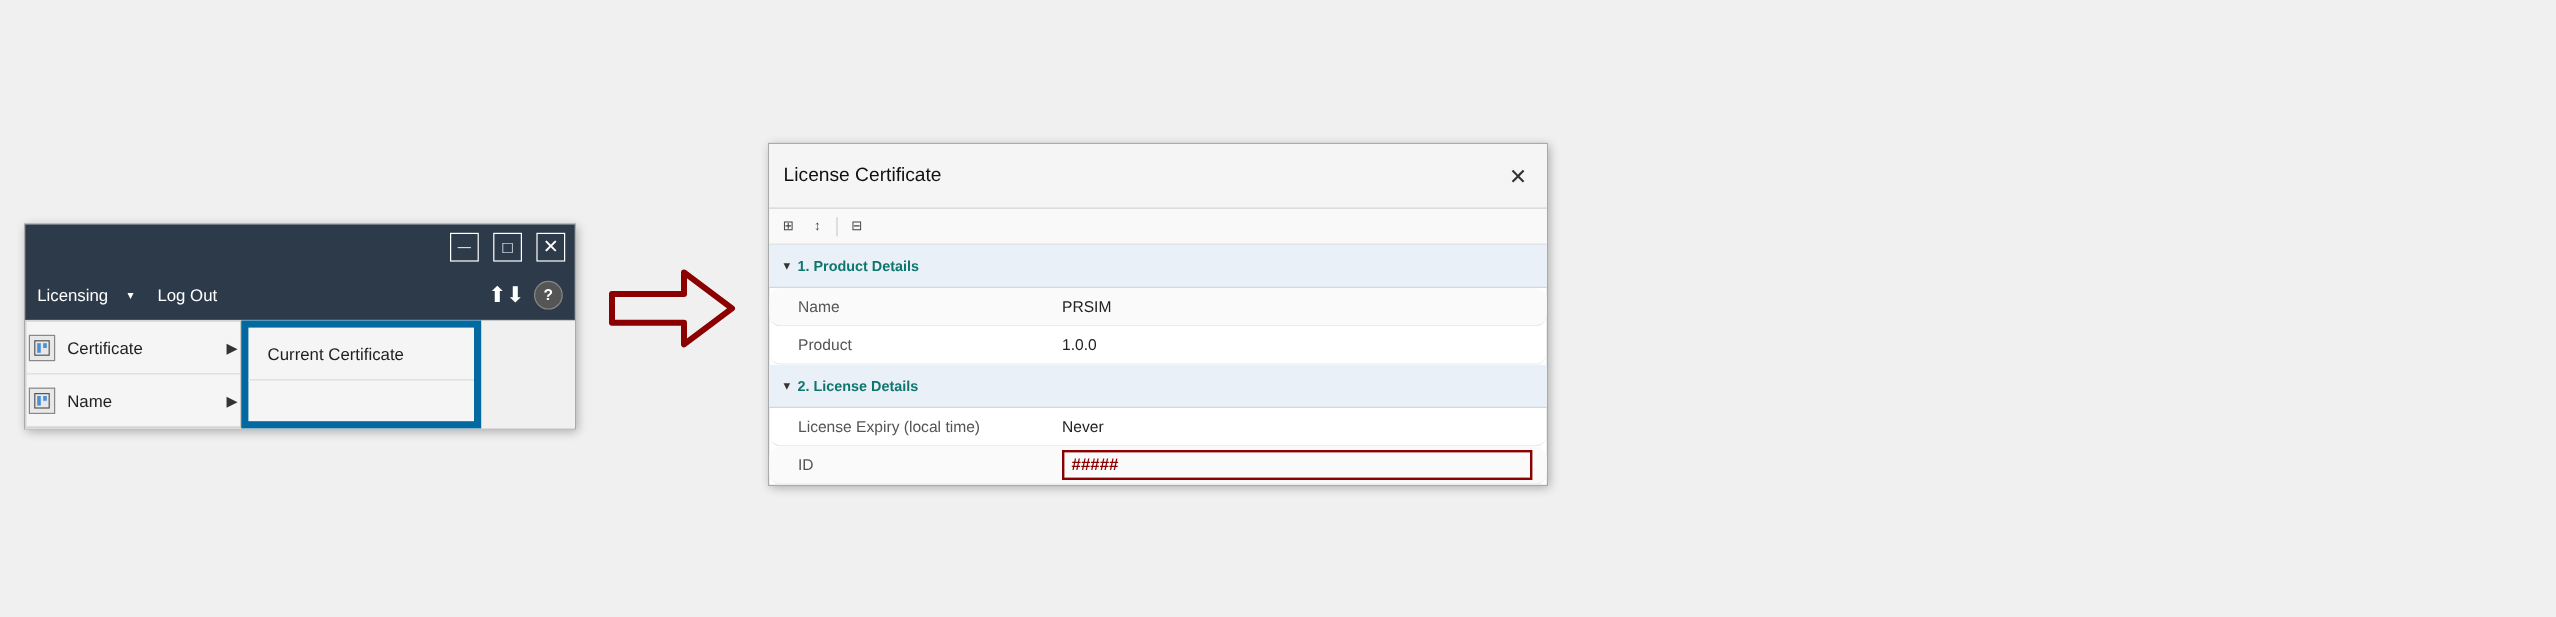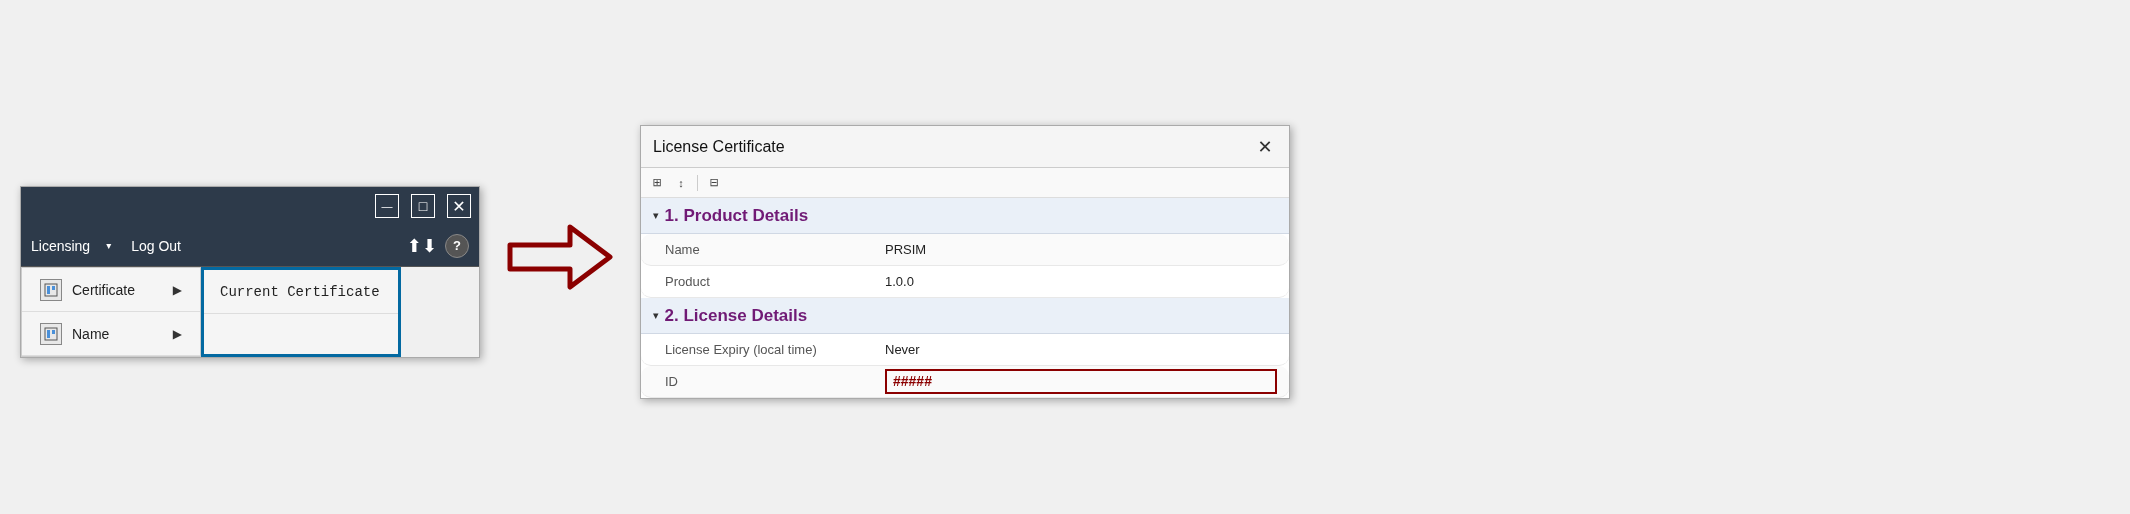--- a/index.html
+++ b/index.html
@@ -108,21 +108,21 @@
     .dropdown-col {
       min-width: 180px;
       border: 1px solid #ccc;
       background: #f5f5f5;
     }
 
     .dropdown-item {
       height: 44px;
       display: flex;
       align-items: center;
-      padding: 0 18px;
+      padding: 0 2px;
       gap: 10px;
       cursor: pointer;
       border-bottom: 1px solid #ddd;
     }
 
     .dropdown-item .item-icon {
       width: 22px;
       height: 22px;
       border: 1px solid #888;
       background: #e8e8e8;
@@ -138,23 +138,22 @@
       color: #222;
     }
 
     .dropdown-item .item-arrow {
       color: #333;
       font-size: 12px;
     }
 
     .submenu-col {
       min-width: 200px;
-      border: 3px solid #0369a1;
+      border: 6px solid #0369a1;
       background: #f5f5f5;
-      font-family: Liberation Mono, monospace;
     }
 
     .submenu-item {
       height: 44px;
       display: flex;
       align-items: center;
       padding: 0 16px;
       cursor: pointer;
       font-size: 14px;
       color: #222;
@@ -179,21 +178,21 @@
     .dialog-window {
       width: 650px;
       background: #ffffff;
       border: 1px solid #aaa;
       box-shadow: 2px 2px 8px rgba(0,0,0,0.3);
       margin-top: 10px;
     }
 
     .dialog-title-bar {
       background: #f5f5f5;
-      height: 42px;
+      height: 54px;
       display: flex;
       align-items: center;
       padding: 0 12px;
       border-bottom: 1px solid #ccc;
       justify-content: space-between;
     }
 
     .dialog-title {
       font-size: 16px;
       font-weight: normal;
@@ -255,22 +254,22 @@
     }
 
     .section-header .collapse-icon {
       color: #333;
       font-size: 11px;
       margin-right: 6px;
     }
 
     .section-header .section-title {
       font-weight: bold;
-      font-size: 17px;
-      color: #701a75;
+      font-size: 12px;
+      color: #0f766e;
     }
 
     .property-row {
       display: flex;
       height: 32px;
       align-items: center;
       border-bottom: 1px solid #e8e8e8;
       padding: 0 12px 0 24px;
       border-radius: 10px;
     }

